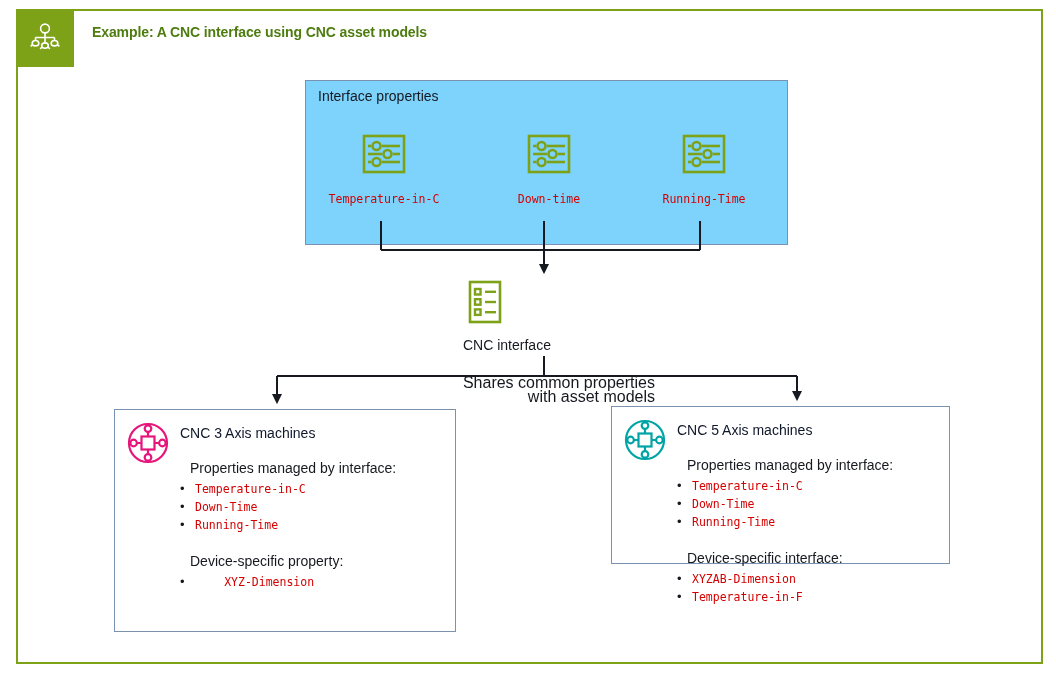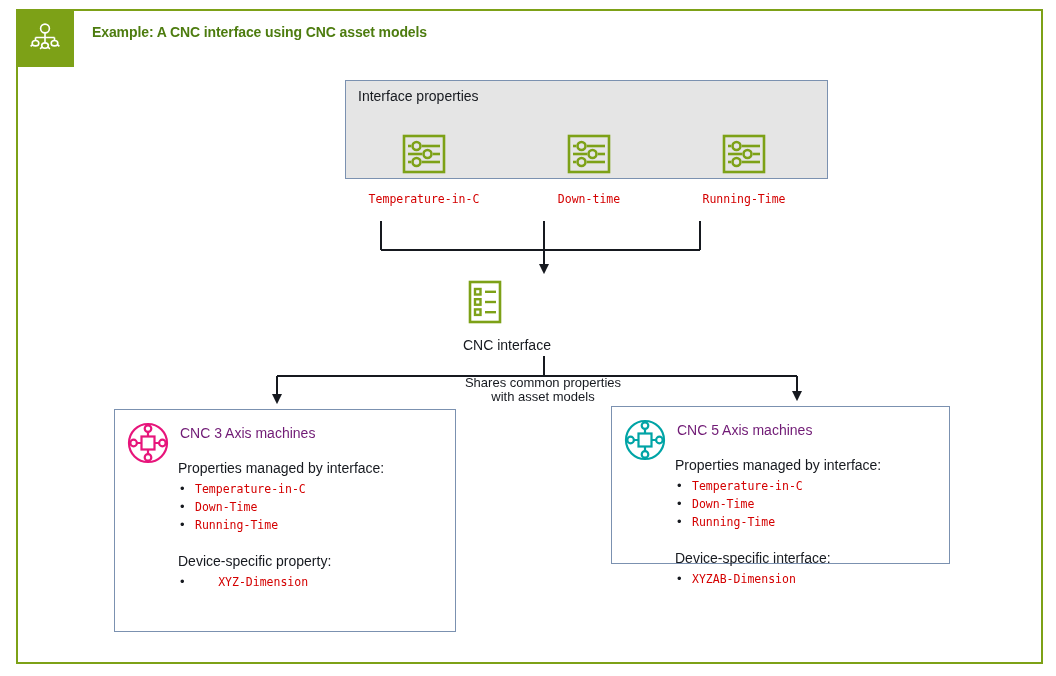--- a/index.html
+++ b/index.html
@@ -49,25 +49,24 @@
     letter-spacing: -0.1px;
     white-space: nowrap;
   }
 
   
   #interface-properties-panel {
     position: absolute;
     left: 305px;
     top: 80px;
     width: 483px;
-    height: 99px;
+    height: 165px;
     border: 1.5px solid #7B91B0;
     box-sizing: border-box;
-    background: #e5e5e5;
-    margin-left: 40px;
+    background: #7dd3fc;
   }
   #interface-properties-title {
     position: absolute;
     left: 12px;
     top: 7px;
     font-size: 14px;
     color: #16191f;
   }
   .prop-cell {
     position: absolute;
@@ -111,22 +110,22 @@
     color: #16191f;
     white-space: nowrap;
   }
 
   
   #shares-caption {
     position: absolute;
     left: 431px;
     top: 376px;
     width: 224px;
-    text-align: center;
-    font-size: 13px;
+    text-align: right;
+    font-size: 16px;
     line-height: 14px;
     color: #16191f;
   }
 
   
   .asset-box {
     position: absolute;
     border: 1.5px solid #7B91B0;
     box-sizing: border-box;
     background: #ffffff;
@@ -137,32 +136,32 @@
   .asset-box-icon {
     position: absolute;
     left: 12px;
     top: 12px;
   }
   .asset-box-heading {
     position: absolute;
     left: 65px;
     top: 15px;
     font-size: 14px;
-    color: #701a75;
+    color: #0f172a;
     white-space: nowrap;
   }
   .asset-section {
     position: absolute;
     left: 63px;
   }
   .section-title {
     font-size: 14px;
     color: #16191f;
     white-space: nowrap;
-    margin: 0 0 4px 0;
+    margin: 0 0 4px 12px;
   }
   ul.prop-list {
     list-style: none;
     margin: 0;
     padding: 0;
   }
   ul.prop-list li {
     position: relative;
     padding-left: 17px;
     font-family: "DejaVu Sans Mono", monospace;
@@ -367,15 +366,16 @@
       <li>Temperature-in-C</li>
       <li>Down-Time</li>
       <li>Running-Time</li>
     </ul>
   </div>
 
   <div class="asset-section" style="top:143px;">
     <p class="section-title">Device-specific interface:</p>
     <ul class="prop-list">
       <li>XYZAB-Dimension</li>
+      <li>Temperature-in-F</li>
     </ul>
   </div>
 </div>
 
 </body></html>

